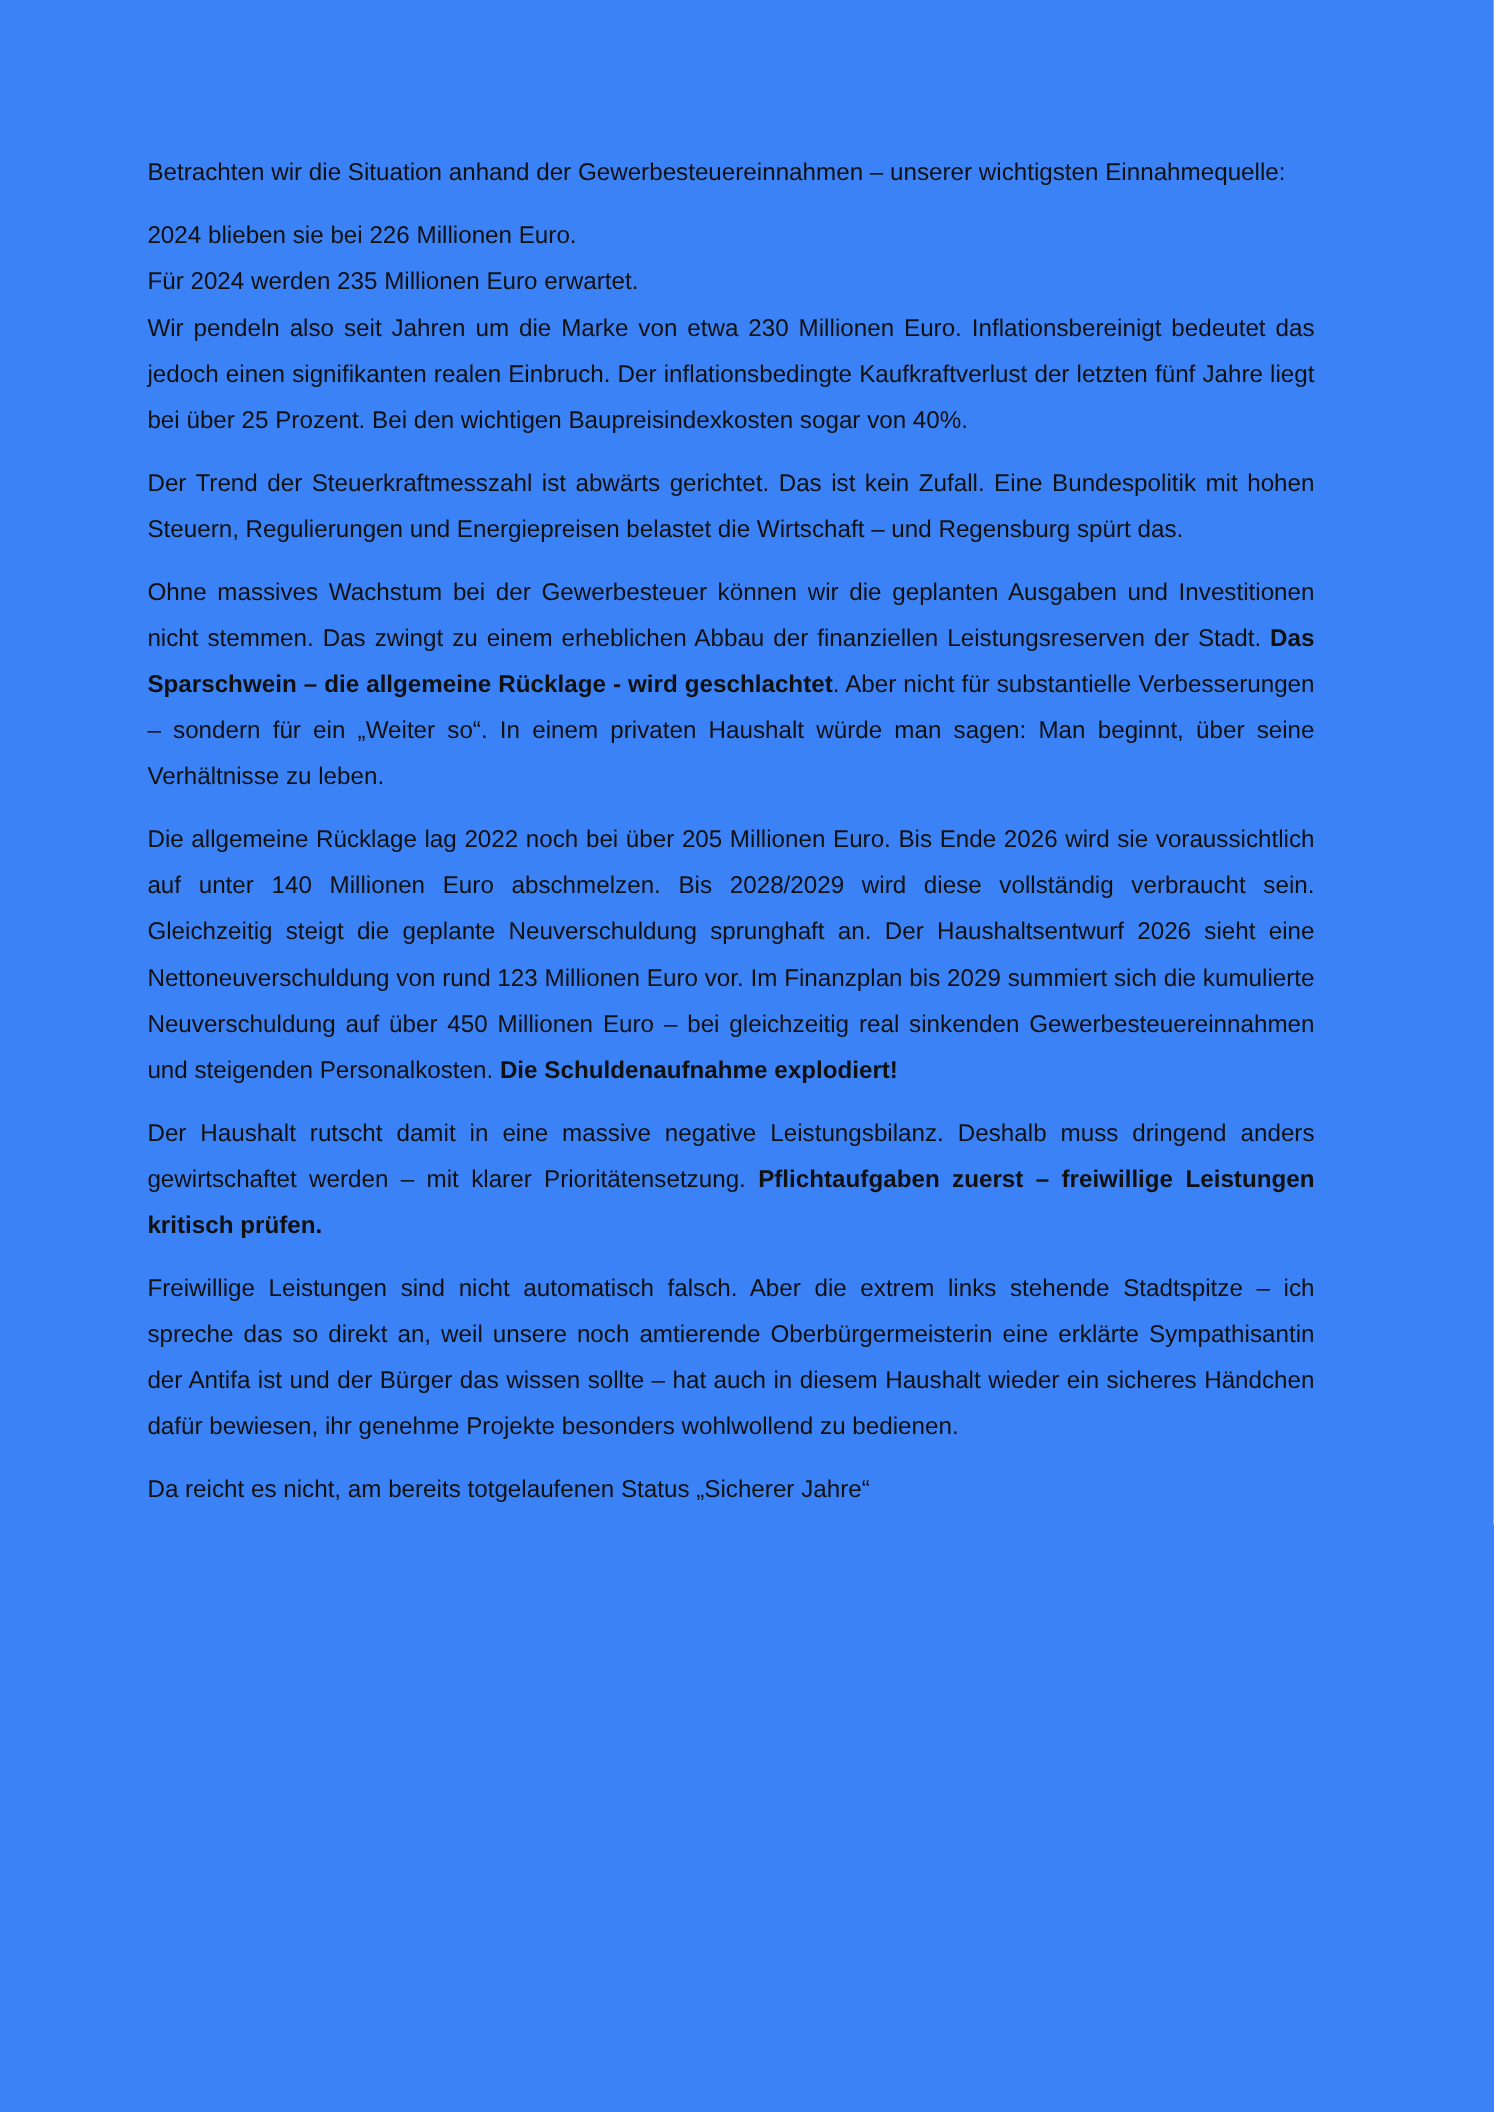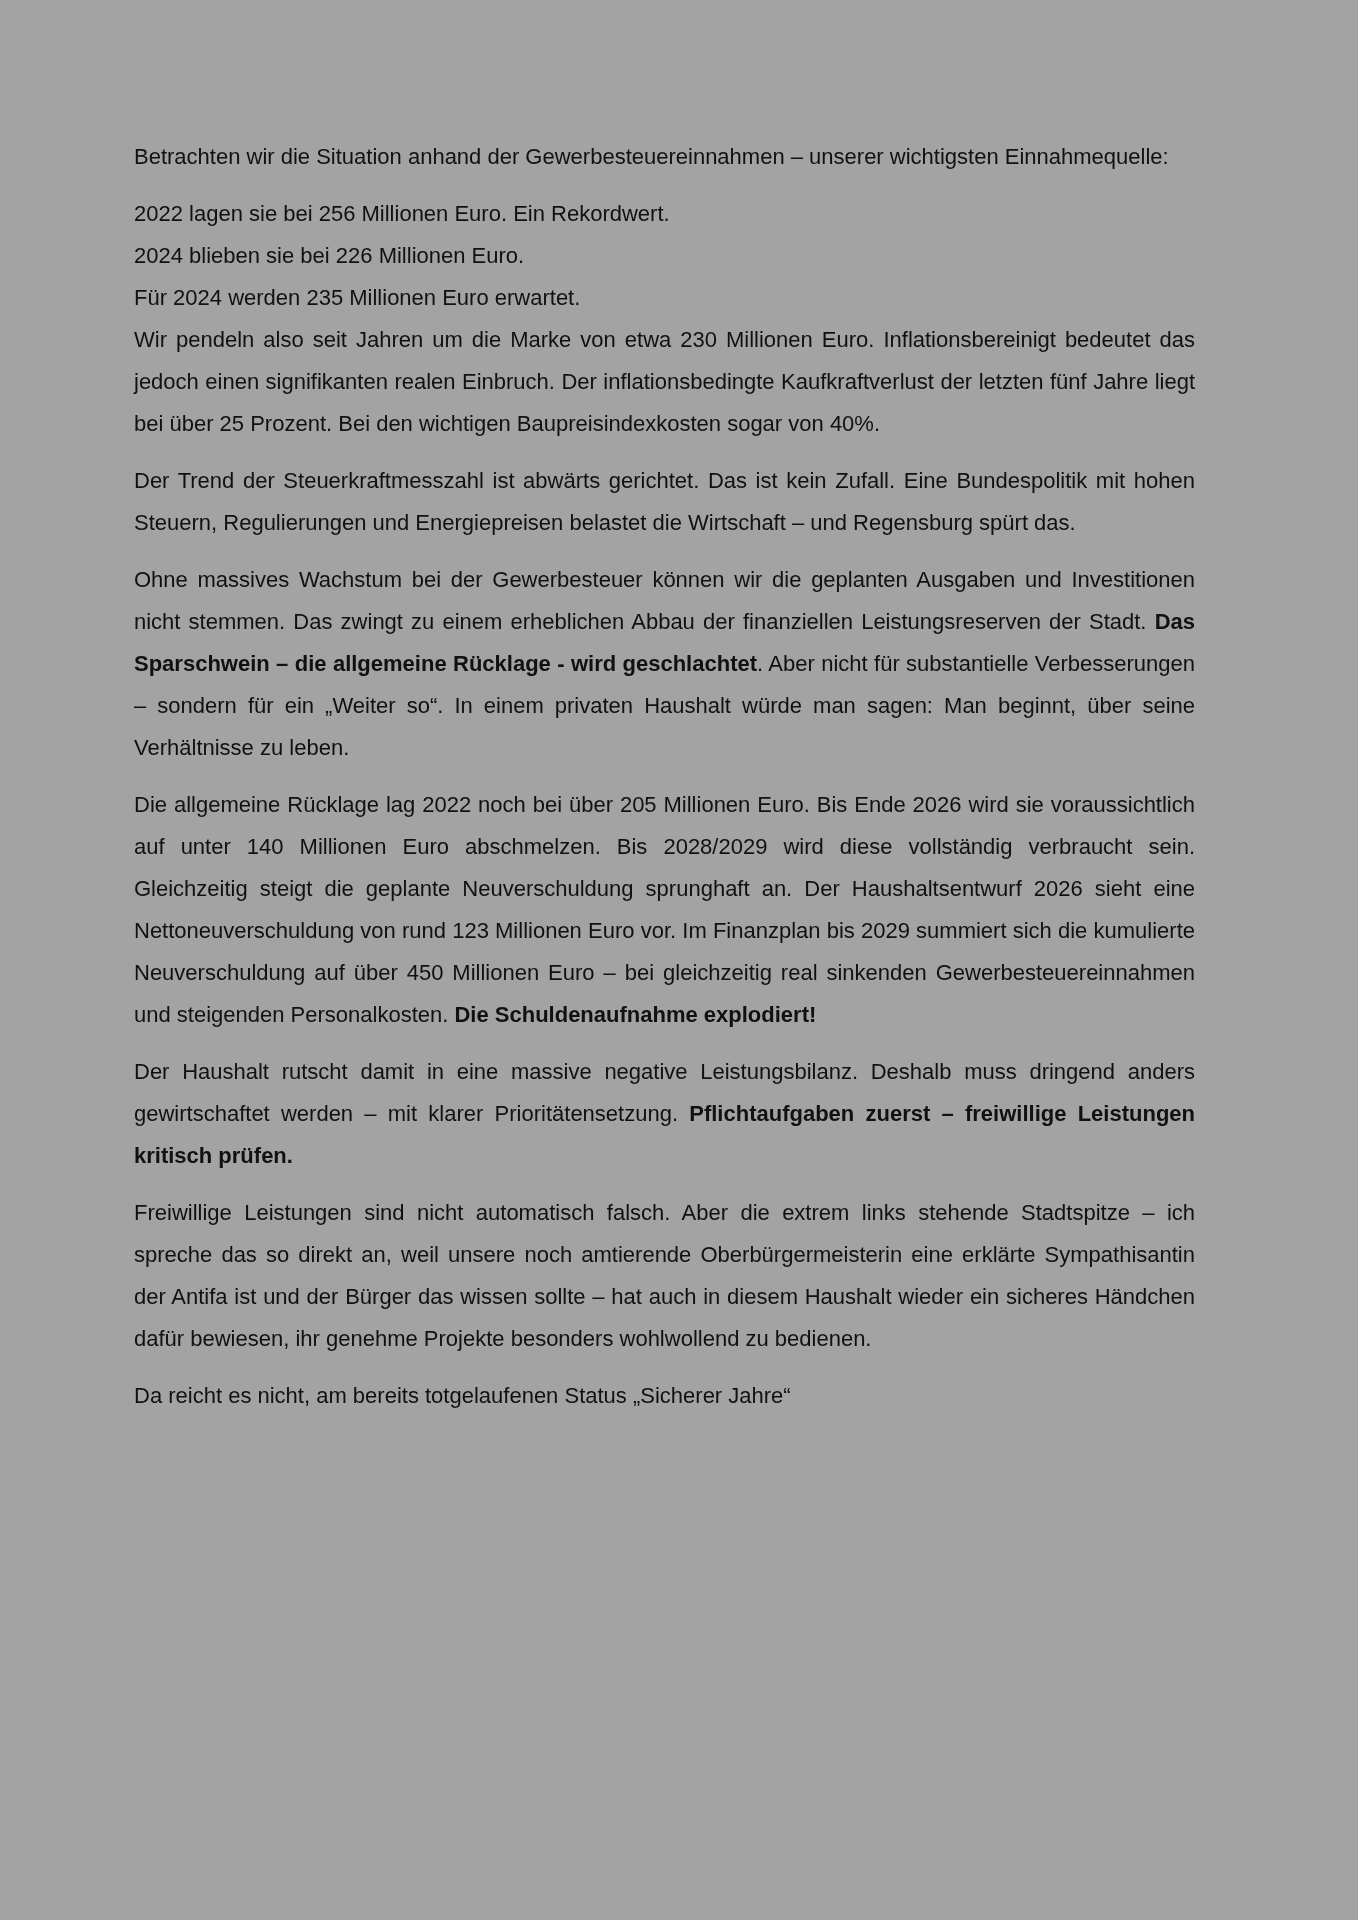--- a/index.html
+++ b/index.html
@@ -12,21 +12,21 @@
     height: 1920px;
     position: relative;
     overflow: hidden;
   }
   .page {
     position: absolute;
     left: 0;
     top: 0;
     width: 1358px;
     height: 1920px;
-    background: #a3a3a3;
+    background: #3b82f6;
   }
   .doc-body {
     position: absolute;
     left: 134px;
     top: 136px;
     width: 1061px;
     font-family: "Liberation Sans", sans-serif;
     font-size: 22px;
     line-height: 42px;
     color: #111111;
@@ -42,21 +42,20 @@
   .doc-body span.bold {
     font-weight: bold;
   }
 </style>
 </head>
 <body>
 
 <div class="page">
   <div class="doc-body">
       <p class="para"><span class="">Betrachten wir die Situation anhand der Gewerbesteuereinnahmen – unserer wichtigsten Einnahmequelle:</span></p>
-      <p class="para tight"><span class="">2022 lagen sie bei 256 Millionen Euro. Ein Rekordwert.</span></p>
       <p class="para tight"><span class="">2024 blieben sie bei 226 Millionen Euro.</span></p>
       <p class="para tight"><span class="">Für 2024 werden 235 Millionen Euro erwartet.</span></p>
       <p class="para"><span class="">Wir pendeln also seit Jahren um die Marke von etwa 230 Millionen Euro. Inflationsbereinigt bedeutet das jedoch einen signifikanten realen Einbruch. Der inflationsbedingte Kaufkraftverlust der letzten fünf Jahre liegt bei über 25 Prozent. Bei den wichtigen Baupreisindexkosten sogar von 40%.</span></p>
       <p class="para"><span class="">Der Trend der Steuerkraftmesszahl ist abwärts gerichtet. Das ist kein Zufall. Eine Bundespolitik mit hohen Steuern, Regulierungen und Energiepreisen belastet die Wirtschaft – und Regensburg spürt das.</span></p>
       <p class="para"><span class="">Ohne massives Wachstum bei der Gewerbesteuer können wir die geplanten Ausgaben und Investitionen nicht stemmen. Das zwingt zu einem erheblichen Abbau der finanziellen Leistungsreserven der Stadt. </span><span class="bold">Das Sparschwein – die allgemeine Rücklage - wird geschlachtet</span><span class="">. Aber nicht für substantielle Verbesserungen – sondern für ein „Weiter so“. In einem privaten Haushalt würde man sagen: Man beginnt, über seine Verhältnisse zu leben.</span></p>
       <p class="para"><span class="">Die allgemeine Rücklage lag 2022 noch bei über 205 Millionen Euro. Bis Ende 2026 wird sie voraussichtlich auf unter 140 Millionen Euro abschmelzen. Bis 2028/2029 wird diese vollständig verbraucht sein. Gleichzeitig steigt die geplante Neuverschuldung sprunghaft an. Der Haushaltsentwurf 2026 sieht eine Nettoneuverschuldung von rund 123 Millionen Euro vor. Im Finanzplan bis 2029 summiert sich die kumulierte Neuverschuldung auf über 450 Millionen Euro – bei gleichzeitig real sinkenden Gewerbesteuereinnahmen und steigenden Personalkosten. </span><span class="bold">Die Schuldenaufnahme explodiert!</span></p>
       <p class="para"><span class="">Der Haushalt rutscht damit in eine massive negative Leistungsbilanz. Deshalb muss dringend anders gewirtschaftet werden – mit klarer Prioritätensetzung. </span><span class="bold">Pflichtaufgaben zuerst – freiwillige Leistungen kritisch prüfen.</span></p>
       <p class="para"><span class="">Freiwillige Leistungen sind nicht automatisch falsch. Aber die extrem links stehende Stadtspitze – ich spreche das so direkt an, weil unsere noch amtierende Oberbürgermeisterin eine erklärte Sympathisantin der Antifa ist und der Bürger das wissen sollte – hat auch in diesem Haushalt wieder ein sicheres Händchen dafür bewiesen, ihr genehme Projekte besonders wohlwollend zu bedienen.</span></p>
       <p class="para"><span class="">Da reicht es nicht, am bereits totgelaufenen Status „Sicherer Jahre“</span></p>
     </div>

